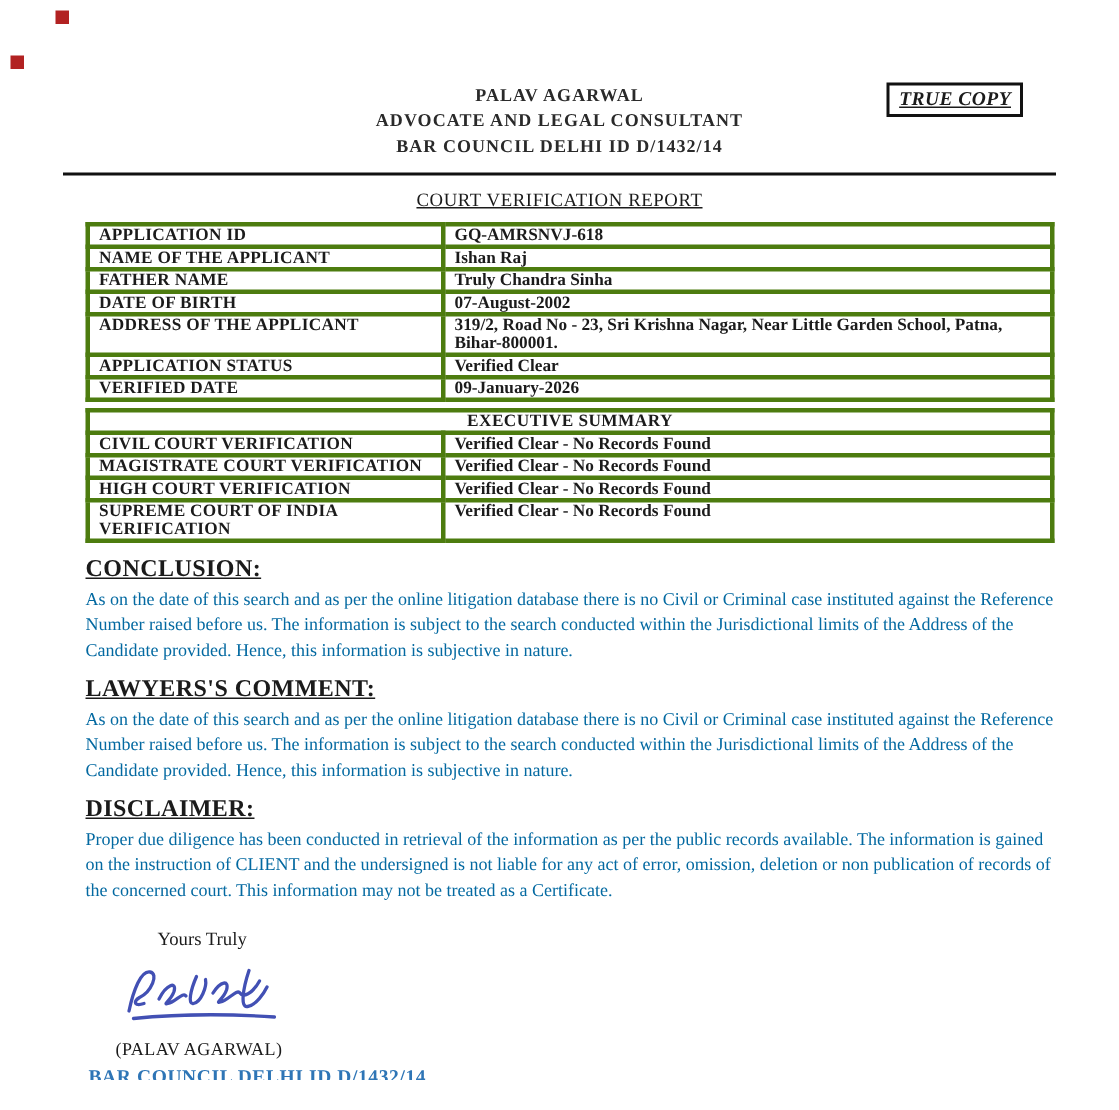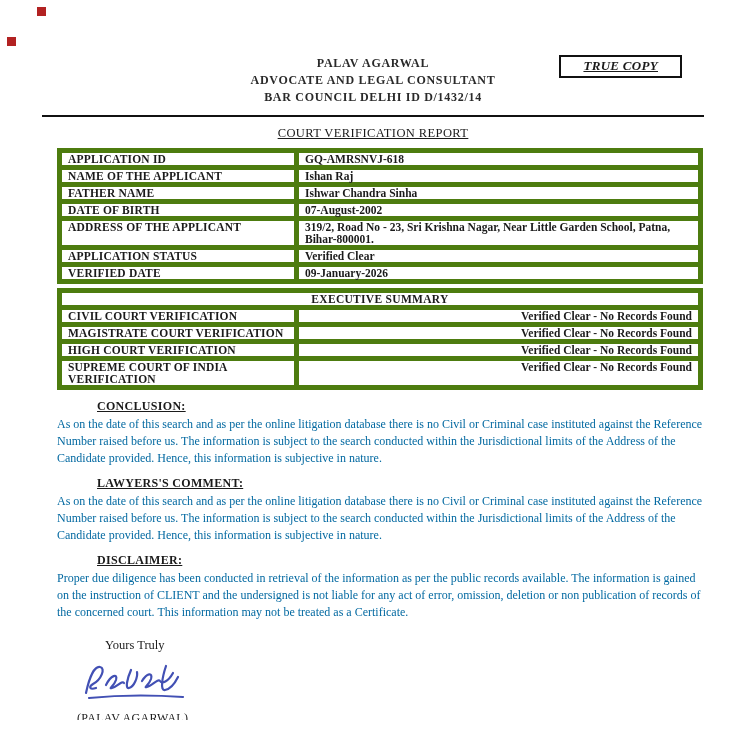--- a/index.html
+++ b/index.html
@@ -29,21 +29,21 @@
     font-size: 12px;
     letter-spacing: 0.7px;
     line-height: 17px;
     color: #2a2a2a;
   }
   .true-copy {
     position: absolute;
     right: 64px;
     top: 55px;
     border: 2px solid #111;
-    padding: 1px 22px 2px;
+    padding: 1px 6px 2px;
     font-weight: bold;
     font-style: italic;
     font-size: 13px;
     text-decoration: underline;
     letter-spacing: 0.3px;
     background: #fff;
   }
   .rule {
     margin: 9px 42px 0 42px;
     border: none;
@@ -55,33 +55,32 @@
     font-weight: normal;
     font-size: 12.5px;
     letter-spacing: 0.4px;
     text-decoration: underline;
   }
   .content { margin: 0 43px 0 57px; }
 
   table { width: 100%; border-collapse: collapse; font-size: 11.5px; }
   .info-table { margin-top: 7px; }
   .summary-table { margin-top: 4px; }
-  td { border: 5px solid #4d7c0f; padding: 0 6px; vertical-align: top; margin-top: 20px; }
+  td { border: 3px solid #4d7c0f; padding: 0 6px; vertical-align: top; margin-top: 20px; }
   td.flabel { width: 237px; font-weight: bold; letter-spacing: 0.2px; }
   td.fvalue { font-weight: bold; }
   td.summary-head { text-align: center; font-weight: bold; letter-spacing: 0.3px; font-family: Liberation Serif, serif; }
-  .summary-table td.fvalue { text-align: right; }
+  .summary-table td.fvalue { text-align: left; }
 
   .section { margin-top: 9px; font-size: 12px; }
   .section-heading {
     font-weight: bold;
-    font-size: 12px;
+    font-size: 16px;
     text-decoration: underline;
     letter-spacing: 0.3px;
-    margin-left: 40px;
   }
   .section-body {
     margin-top: 2px;
     line-height: 17px;
     color: #0369a1;
   }
 
   .closing {
     margin: 17px 0 0 48px;
     font-size: 12.5px;
@@ -123,21 +122,21 @@
         <tr>
           <td class="flabel">APPLICATION ID</td>
           <td class="fvalue">GQ-AMRSNVJ-618</td>
         </tr>
         <tr>
           <td class="flabel">NAME OF THE APPLICANT</td>
           <td class="fvalue">Ishan Raj</td>
         </tr>
         <tr>
           <td class="flabel">FATHER NAME</td>
-          <td class="fvalue">Ishwar Chandra Sinha</td>
+          <td class="fvalue">Truly Chandra Sinha</td>
         </tr>
         <tr>
           <td class="flabel">DATE OF BIRTH</td>
           <td class="fvalue">07-August-2002</td>
         </tr>
         <tr>
           <td class="flabel">ADDRESS OF THE APPLICANT</td>
           <td class="fvalue">319/2, Road No - 23, Sri Krishna Nagar, Near Little Garden School, Patna, Bihar-800001.</td>
         </tr>
         <tr>

